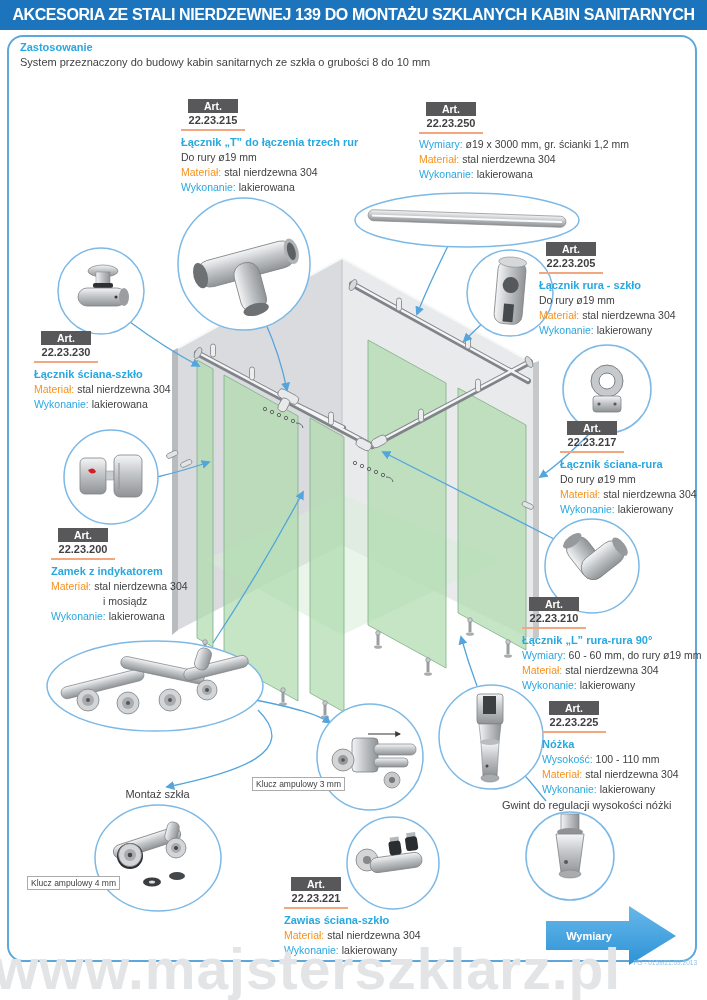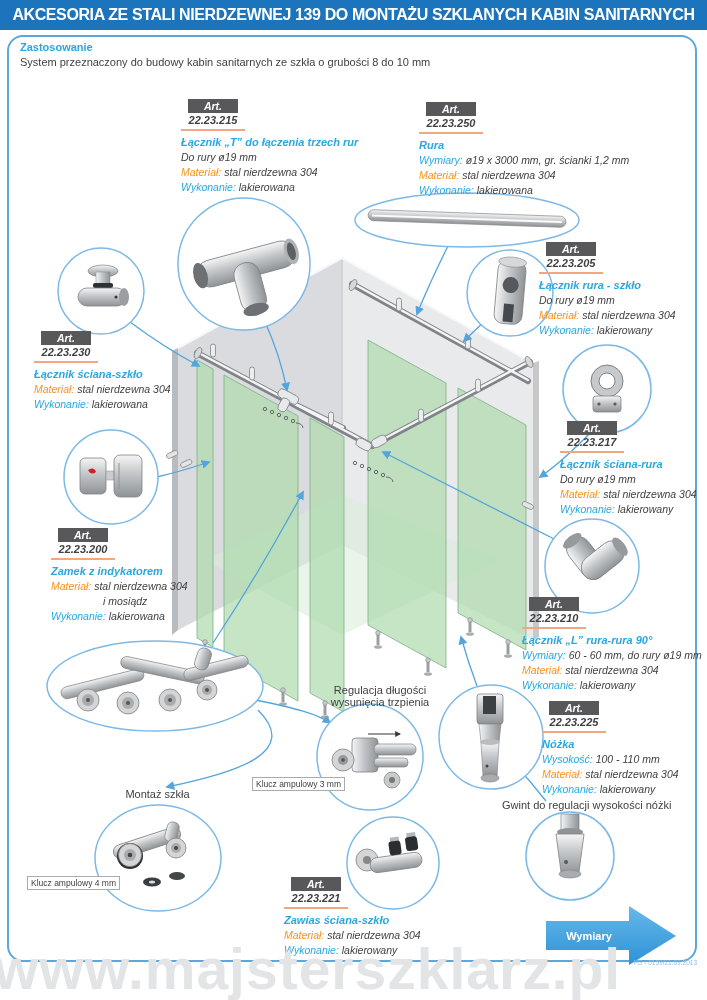--- a/index.html
+++ b/index.html
@@ -8,21 +8,21 @@
   
   .titlebar{position:absolute;left:0;top:0;width:707px;height:30px;background:#1C75BC;
             color:#fff;font-weight:bold;font-size:16px;line-height:30px;text-align:center;
             letter-spacing:-0.4px;white-space:nowrap;z-index:4;}
   
   .panel{position:absolute;left:7px;top:35px;width:690px;height:927px;border:2px solid #5EA7DB;
          border-radius:16px;background:#fff;box-sizing:border-box;z-index:0;}
   .intro-h{position:absolute;left:20px;top:41px;color:#29A8E0;font-weight:bold;font-size:11px;z-index:2;}
   .intro-b{position:absolute;left:20px;top:56px;color:#414042;font-size:11px;z-index:2;}
   
-  .prod{position:absolute;font-size:10.5px;line-height:15px;color:#414042;z-index:2;font-style:italic;}
+  .prod{position:absolute;font-size:10.5px;line-height:15px;color:#414042;z-index:2;}
   .artwrap{width:64px;text-align:center;border-bottom:2px solid #F2A77E;padding-bottom:2px;margin-bottom:3px;}
   .artbox{background:#58585A;color:#fff;font-weight:bold;font-size:10.5px;line-height:14px;width:50px;margin:0 auto;}
   .num{font-weight:bold;font-size:11px;line-height:13px;margin-top:1px;color:#414042;}
   .pname{color:#29A8E0;font-weight:bold;font-size:11px;line-height:16px;white-space:nowrap;}
   .line{white-space:nowrap;}
   .line-center{padding-left:52px;}
   .lbl-o{color:#F6921E;}
   .lbl-b{color:#29A8E0;}
   
   .anno{position:absolute;color:#414042;font-size:11px;z-index:2;}
@@ -367,21 +367,20 @@
     <div class="line">Do rury ø19 mm</div>
     <div class="line"><span class="lbl-o">Materiał:</span> <span>stal nierdzewna 304</span></div>
     <div class="line"><span class="lbl-b">Wykonanie:</span> <span>lakierowana</span></div>
   </div>
 
   <div class="prod" style="left:419px;top:102px">
     <div class="artwrap">
       <div class="artbox">Art.</div>
       <div class="num">22.23.250</div>
     </div>
-    <div class="pname">Rura</div>
     <div class="line"><span class="lbl-b">Wymiary:</span> <span>ø19 x 3000 mm, gr. ścianki 1,2 mm</span></div>
     <div class="line"><span class="lbl-o">Materiał:</span> <span>stal nierdzewna 304</span></div>
     <div class="line"><span class="lbl-b">Wykonanie:</span> <span>lakierowana</span></div>
   </div>
 
   <div class="prod" style="left:539px;top:242px">
     <div class="artwrap">
       <div class="artbox">Art.</div>
       <div class="num">22.23.205</div>
     </div>
@@ -451,23 +450,19 @@
       <div class="num">22.23.221</div>
     </div>
     <div class="pname">Zawias ściana-szkło</div>
     <div class="line"><span class="lbl-o">Materiał:</span> <span>stal nierdzewna 304</span></div>
     <div class="line"><span class="lbl-b">Wykonanie:</span> <span>lakierowany</span></div>
   </div>
 
   <div class="anno anno-c" style="left:100px;top:788px;width:115px">Montaż szkła</div>
   <div class="keylabel" style="left:27px;top:876px">Klucz ampulowy 4 mm</div>
   <div class="keylabel" style="left:252px;top:777px">Klucz ampulowy 3 mm</div>
-  <div class="anno anno-c" style="left:320px;top:684px;width:120px">
-    <div>Regulacja długości</div>
-    <div>wysunięcia trzpienia</div>
-  </div>
   <div class="anno" style="left:502px;top:799px">Gwint do regulacji wysokości nóżki</div>
 
   <div class="cta-text">Wymiary techniczne</div>
   <div class="watermark">www.majsterszklarz.pl</div>
   <div class="doccode">FG - 0159/21.09.2013</div>
 
 </div>
 
 </body></html>

